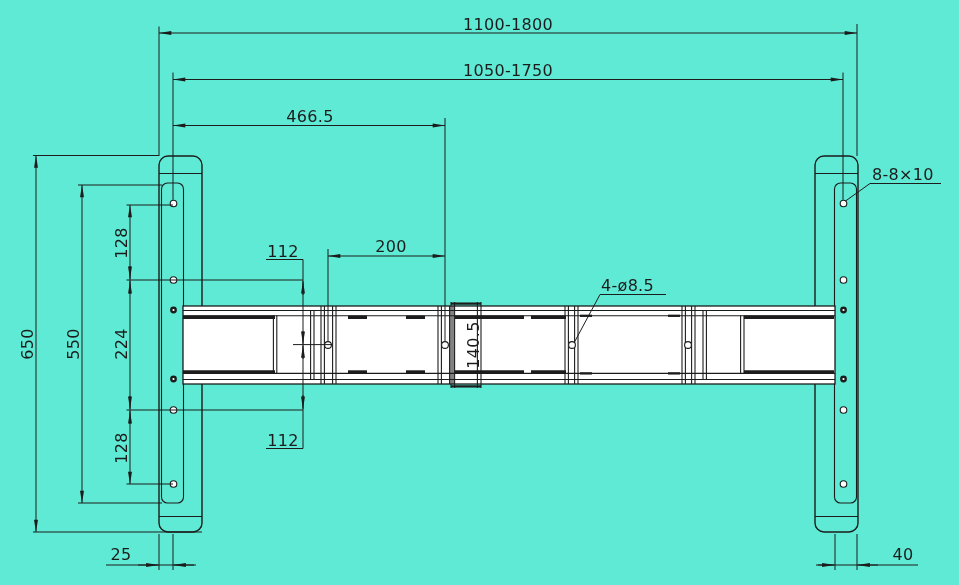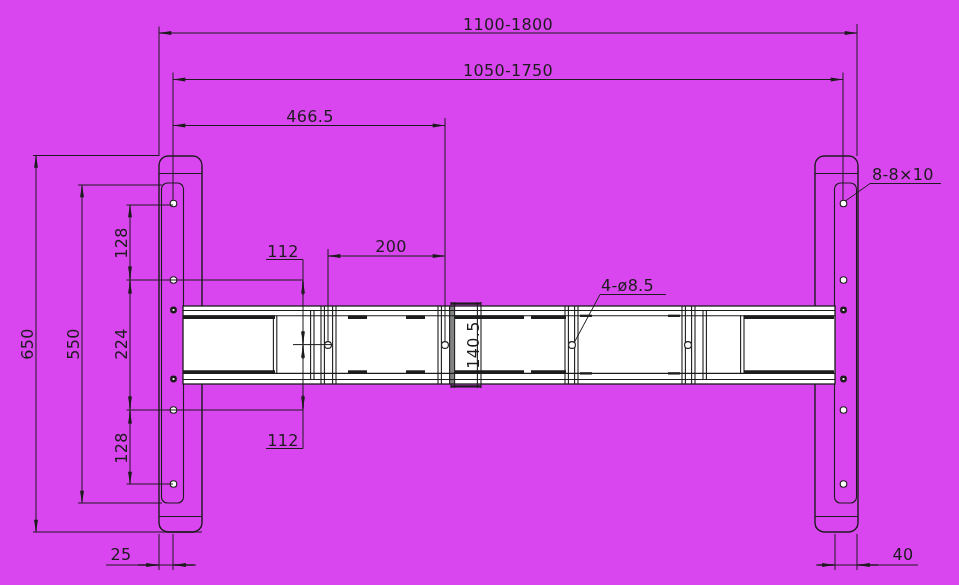--- a/index.html
+++ b/index.html
@@ -1,16 +1,16 @@
 <!DOCTYPE html>
 <html><head>
 <meta charset="utf-8">
 <style>
   html,body{margin:0;padding:0;background:#ffffff;}
-  .stage{position:relative;width:959px;height:585px;background:#d946ef;overflow:hidden;}
+  .stage{position:relative;width:959px;height:585px;background:#5eead4;overflow:hidden;}
   svg{display:block;}
   .ln{stroke:#1c1c1c;stroke-width:1.1;fill:none;stroke-linecap:butt;}
   .thick{stroke:#1c1c1c;stroke-width:3.4;fill:none;}
   .dash2{stroke:#1c1c1c;stroke-width:2.3;fill:none;}
   .outline{stroke:#1c1c1c;stroke-width:1.4;fill:none;}
   .white{fill:#ffffff;}
   .dim{stroke:#1c1c1c;stroke-width:1;fill:none;}
   .hole{fill:#ffffff;stroke:#1c1c1c;stroke-width:1.1;}
   .holefill{fill:#1c1c1c;stroke:none;}
   .t{font-family:"DejaVu Sans","Liberation Sans",sans-serif;font-size:16px;fill:#1c1c1c;letter-spacing:0.3px;}

